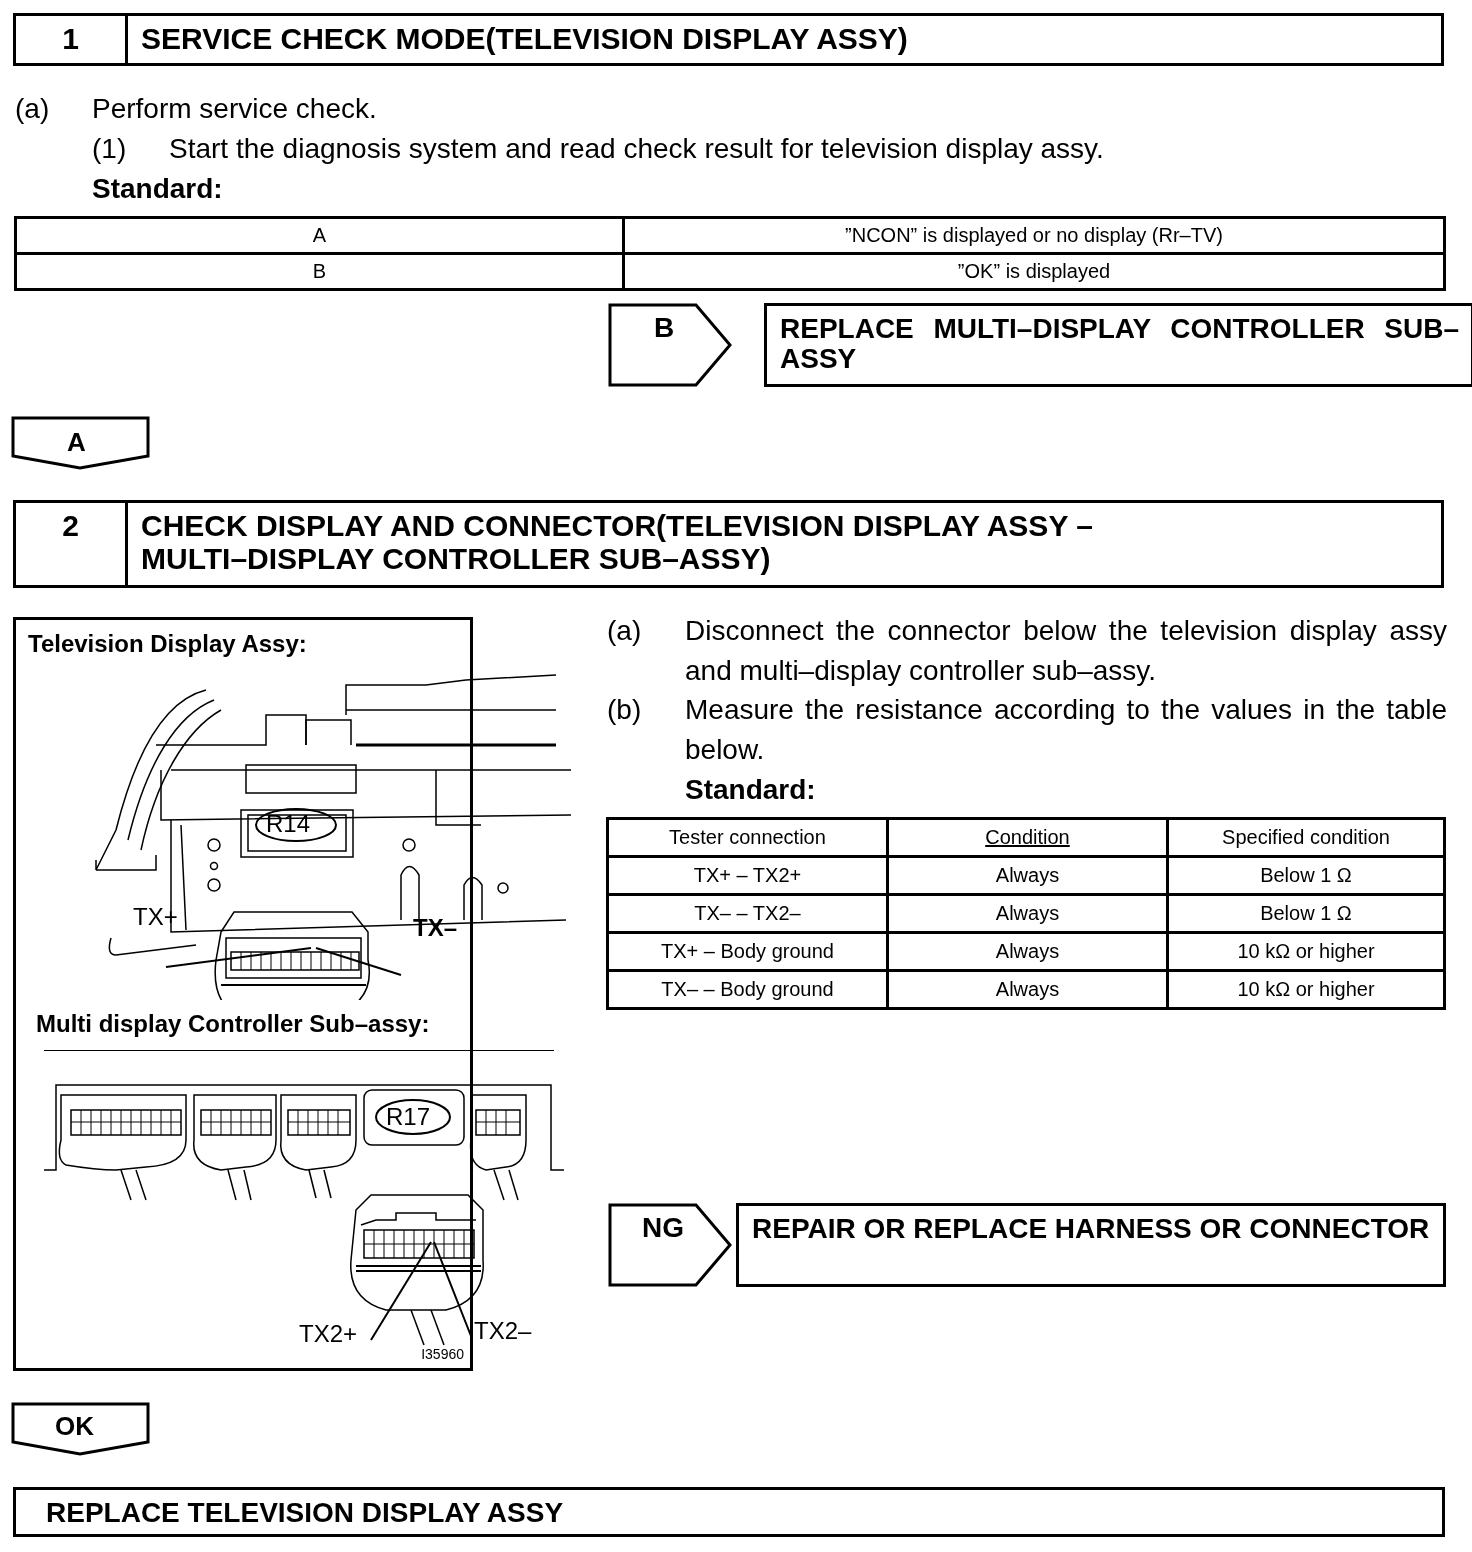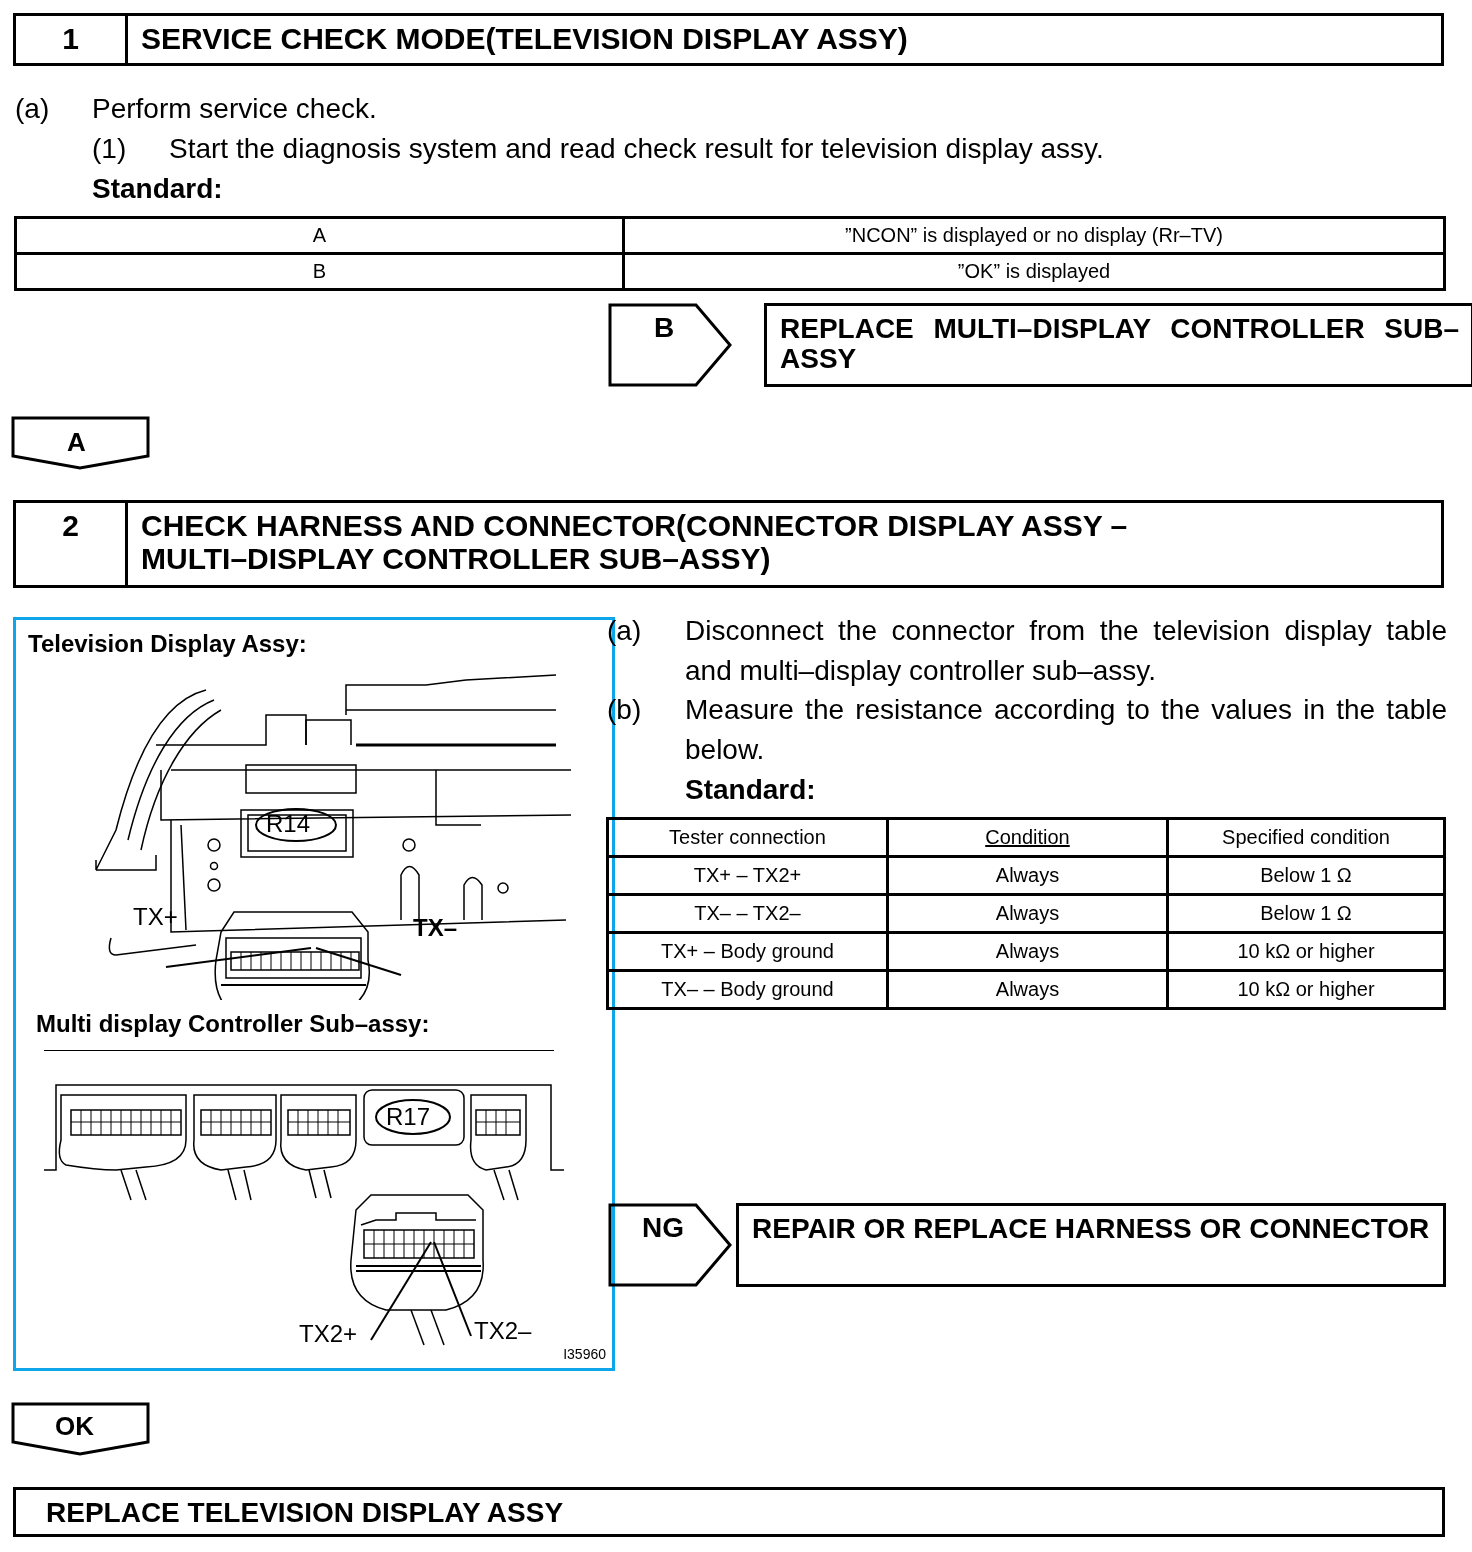--- a/index.html
+++ b/index.html
@@ -8,21 +8,21 @@
   .abs { position: absolute; }
   .step-header { position: absolute; left: 13px; width: 1431px; border: 3px solid #000; box-sizing: border-box; display: flex; }
   .step-num { width: 112px; border-right: 3px solid #000; font-weight: bold; font-size: 30px; text-align: center; box-sizing: border-box; padding-top: 6px; }
   .step-title { flex: 1; font-weight: bold; font-size: 30px; padding: 6px 0 0 13px; line-height: 33px; }
   .txt { position: absolute; font-size: 28px; line-height: 40px; white-space: nowrap; }
   .bold { font-weight: bold; }
   table.std { position: absolute; border-collapse: collapse; font-size: 20px; }
   table.std td { border: 3px solid #000; text-align: center; padding: 0; }
   .result-box { position: absolute; border: 3px solid #000; box-sizing: border-box; font-weight: bold; font-size: 28px; line-height: 30px; padding: 8px 12px 0 13px; text-align: justify; text-align-last: left; }
   .label-tag { position: absolute; font-weight: bold; font-size: 28px; }
-  .figure { position: absolute; left: 13px; top: 617px; width: 602px; height: 754px; border: 3px solid #0ea5e9; box-sizing: border-box; }
+  .figure { position: absolute; left: 13px; top: 617px; width: 460px; height: 754px; border: 3px solid #000000; box-sizing: border-box; }
   .fig-label { position: absolute; font-weight: bold; font-size: 24px; white-space: nowrap; }
   .fig-small { position: absolute; font-size: 24px; white-space: nowrap; }
   .para { position: absolute; font-size: 28px; line-height: 40px; text-align: justify; }
 </style>
 </head>
 <body>
 
 <div class="step-header" style="top:13px;height:53px;">
   <div class="step-num">1</div>
   <div class="step-title">SERVICE CHECK MODE(TELEVISION DISPLAY ASSY)</div>
@@ -54,21 +54,21 @@
 <div class="result-box" style="left:736px;top:303px;width:710px;height:84px;margin-left:28px;">REPLACE MULTI–DISPLAY CONTROLLER SUB–ASSY</div>
 
 <svg class="abs" style="left:11px;top:416px;" width="140" height="54">
   <polygon points="2,2 137,2 137,40 69,52 2,40" fill="none" stroke="#000" stroke-width="3"></polygon>
 </svg>
 <div class="label-tag" style="left:67px;top:427px;font-size:26px;">A</div>
 
 <div class="step-header" style="top:500px;height:88px;">
   <div class="step-num">2</div>
   <div class="step-title">
-    <div>CHECK HARNESS AND CONNECTOR(CONNECTOR DISPLAY ASSY –</div>
+    <div>CHECK DISPLAY AND CONNECTOR(TELEVISION DISPLAY ASSY –</div>
     <div>MULTI–DISPLAY CONTROLLER SUB–ASSY)</div>
   </div>
 </div>
 
 <div class="figure">
   <div class="fig-label" style="left:12px;top:10px;">Television Display Assy:</div>
 
   <svg class="abs" style="left:0;top:50px;" width="556" height="330">
     <g fill="none" stroke="#000" stroke-width="1.5">
 
@@ -207,21 +207,21 @@
     <line x1="355" y1="270" x2="415" y2="172" stroke="#000" stroke-width="2"></line>
     <line x1="455" y1="266" x2="418" y2="172" stroke="#000" stroke-width="2"></line>
   </svg>
   <div class="fig-small" style="left:370px;top:483px;">R17</div>
   <div class="fig-small" style="left:283px;top:700px;">TX2+</div>
   <div class="fig-small" style="left:458px;top:697px;">TX2–</div>
   <div class="abs" style="right:6px;top:726px;font-size:14px;">I35960</div>
 </div>
 
 <div class="txt" style="left:607px;top:611px;">(a)</div>
-<div class="para" style="left:685px;top:611px;width:762px;">Disconnect the connector from the television display table and multi–display controller sub–assy.</div>
+<div class="para" style="left:685px;top:611px;width:762px;">Disconnect the connector below the television display assy and multi–display controller sub–assy.</div>
 <div class="txt" style="left:607px;top:690px;">(b)</div>
 <div class="para" style="left:685px;top:690px;width:762px;">Measure the resistance according to the values in the table below.</div>
 <div class="txt bold" style="left:685px;top:770px;">Standard:</div>
 
 <table class="std" style="left:606px;top:817px;width:840px;">
   <tbody>
       <tr style="height:38px;">
     <td style="width:277px;">Tester connection</td>
     <td style="width:277px;text-decoration:underline;">Condition</td>
     <td>Specified condition</td>

